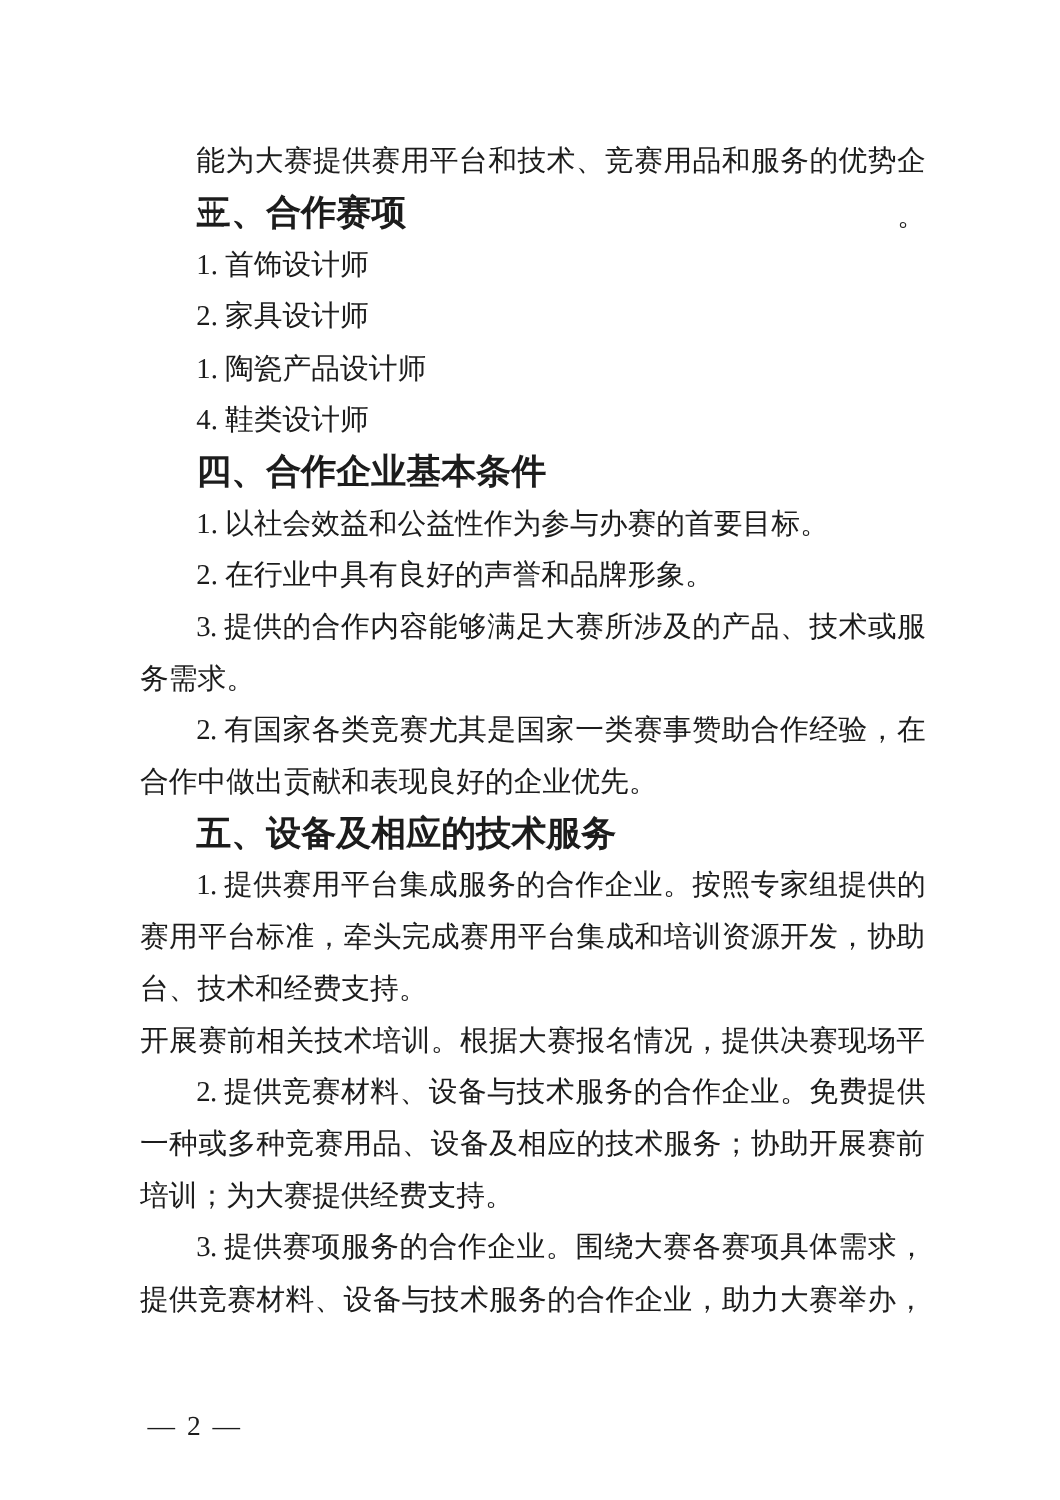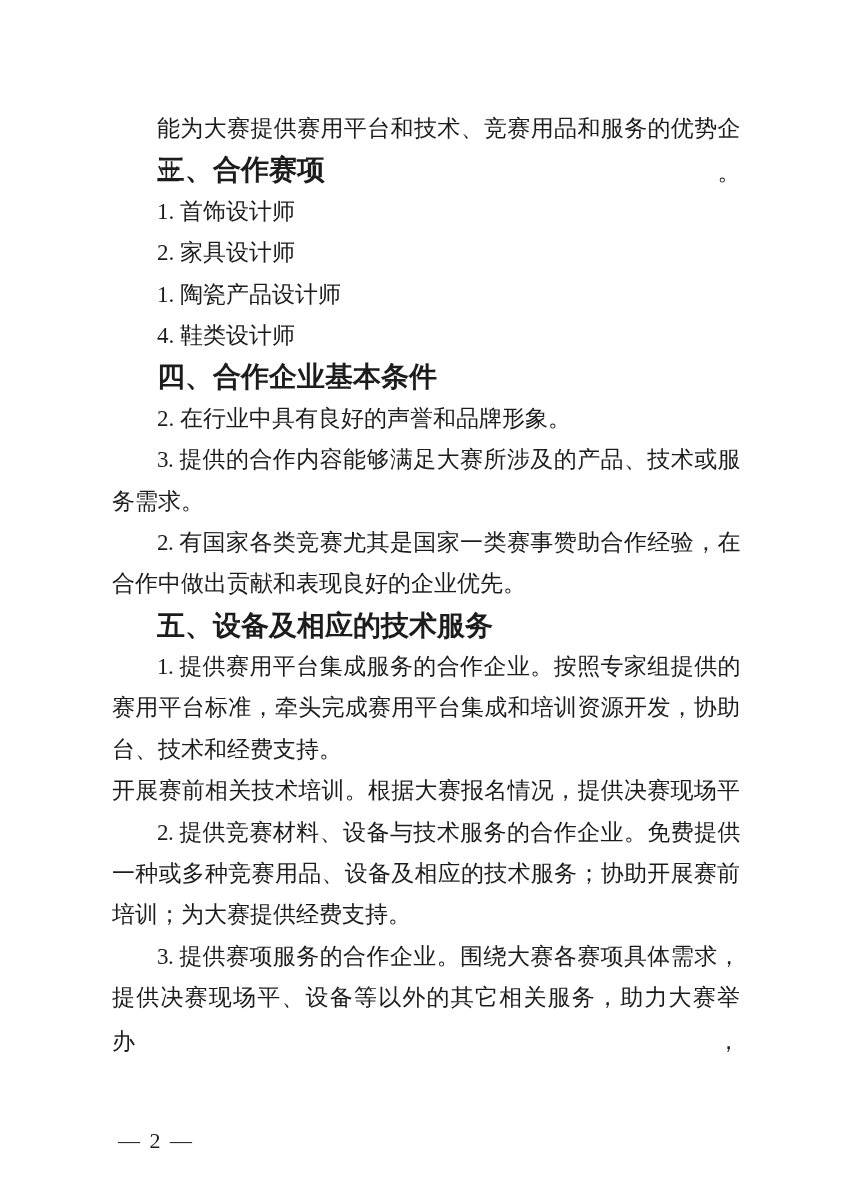--- a/index.html
+++ b/index.html
@@ -55,30 +55,31 @@
 
 <div class="page">
   <div class="text-block">
       <div class="line indent fill tight">能为大赛提供赛用平台和技术、竞赛用品和服务的优势企业。</div>
       <div class="line heading indent">三、合作赛项</div>
       <div class="line indent">1. 首饰设计师</div>
       <div class="line indent">2. 家具设计师</div>
       <div class="line indent">1. 陶瓷产品设计师</div>
       <div class="line indent">4. 鞋类设计师</div>
       <div class="line heading indent">四、合作企业基本条件</div>
+      <div class="line indent">1. 以社会效益和公益性作为参与办赛的首要目标。</div>
       <div class="line indent">2. 在行业中具有良好的声誉和品牌形象。</div>
       <div class="line indent fill">3. 提供的合作内容能够满足大赛所涉及的产品、技术或服</div>
       <div class="line">务需求。</div>
       <div class="line indent fill">2. 有国家各类竞赛尤其是国家一类赛事赞助合作经验，在</div>
       <div class="line">合作中做出贡献和表现良好的企业优先。</div>
       <div class="line heading indent">五、设备及相应的技术服务</div>
       <div class="line indent fill">1. 提供赛用平台集成服务的合作企业。按照专家组提供的</div>
       <div class="line fill">赛用平台标准，牵头完成赛用平台集成和培训资源开发，协助</div>
       <div class="line">台、技术和经费支持。</div>
       <div class="line fill">开展赛前相关技术培训。根据大赛报名情况，提供决赛现场平</div>
       <div class="line indent fill">2. 提供竞赛材料、设备与技术服务的合作企业。免费提供</div>
       <div class="line fill">一种或多种竞赛用品、设备及相应的技术服务；协助开展赛前</div>
       <div class="line">培训；为大赛提供经费支持。</div>
       <div class="line indent fill">3. 提供赛项服务的合作企业。围绕大赛各赛项具体需求，</div>
-      <div class="line fill">提供决赛现场平、设备等以外的其它相关服务，助力大赛举办，</div>
+      <div class="line fill">提供竞赛材料、设备与技术服务的合作企业，助力大赛举办，</div>
     </div>
   <div class="footer">— 2 —</div>
 </div>
 
 </body></html>

